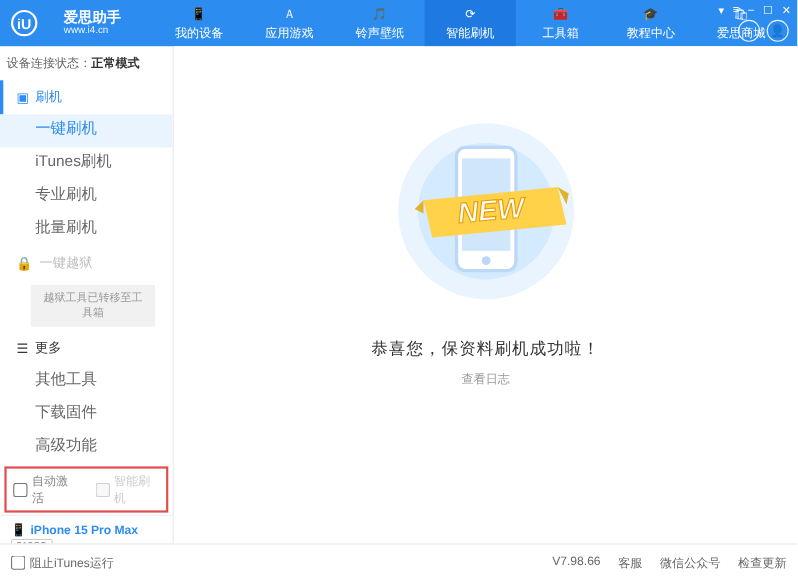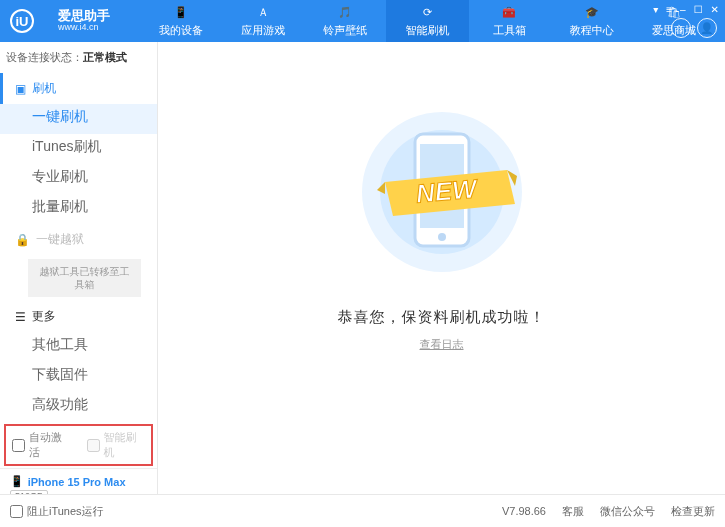--- a/index.html
+++ b/index.html
@@ -31,21 +31,21 @@
 .side-check.highlight { border: 2px solid #e34c4c; margin: 2px 4px; padding: 4px 6px;}
 .side-check label { display:flex; align-items:center; gap:4px; cursor:pointer;}
 .side-check label.dis { color:#ccc;}
 .device-info { border-top:1px solid #eee; padding:6px 10px; font-size:11px; color:#2d8cf0;}
 .device-info .name { display:flex; align-items:center; gap:4px; font-weight:bold;}
 .device-info .cap { display:inline-block; border:1px solid #ccc; color:#777; font-size:9px; padding:0 4px; margin-top:2px; border-radius:2px;}
 .main { flex:1; display:flex; flex-direction:column; align-items:center; justify-content:flex-start; padding-top:50px; position:relative; background:#fff;}
 .phone-svg { width:170px; height:200px;}
 .msg { margin-top:16px; font-size:15px; color:#333; letter-spacing:1px;text-align:center;}
 .ok-btn { margin-top:14px; border:1px solid #ccc; background:#fff; padding:5px 22px; font-size:12px; cursor:pointer; border-radius:2px;}
-.log-link { margin-top:10px; font-size:11px; color:#999; cursor:pointer; text-decoration:underline;}
+.log-link { margin-top:10px; font-size:11px; color:#999; cursor:pointer; }
 .footer { height:26px; border-top:1px solid #e8e8e8; display:flex; align-items:center; font-size:11px; color:#666; padding:16px 10px; gap:16px;}
 .footer .spacer { flex:1;}
 .footer label { display:flex; align-items:center; gap:4px;}
 svg { display:block; }
 </style>
 </head>
 <body>
 
 <div class="header">
   <div class="logo-wrap">

